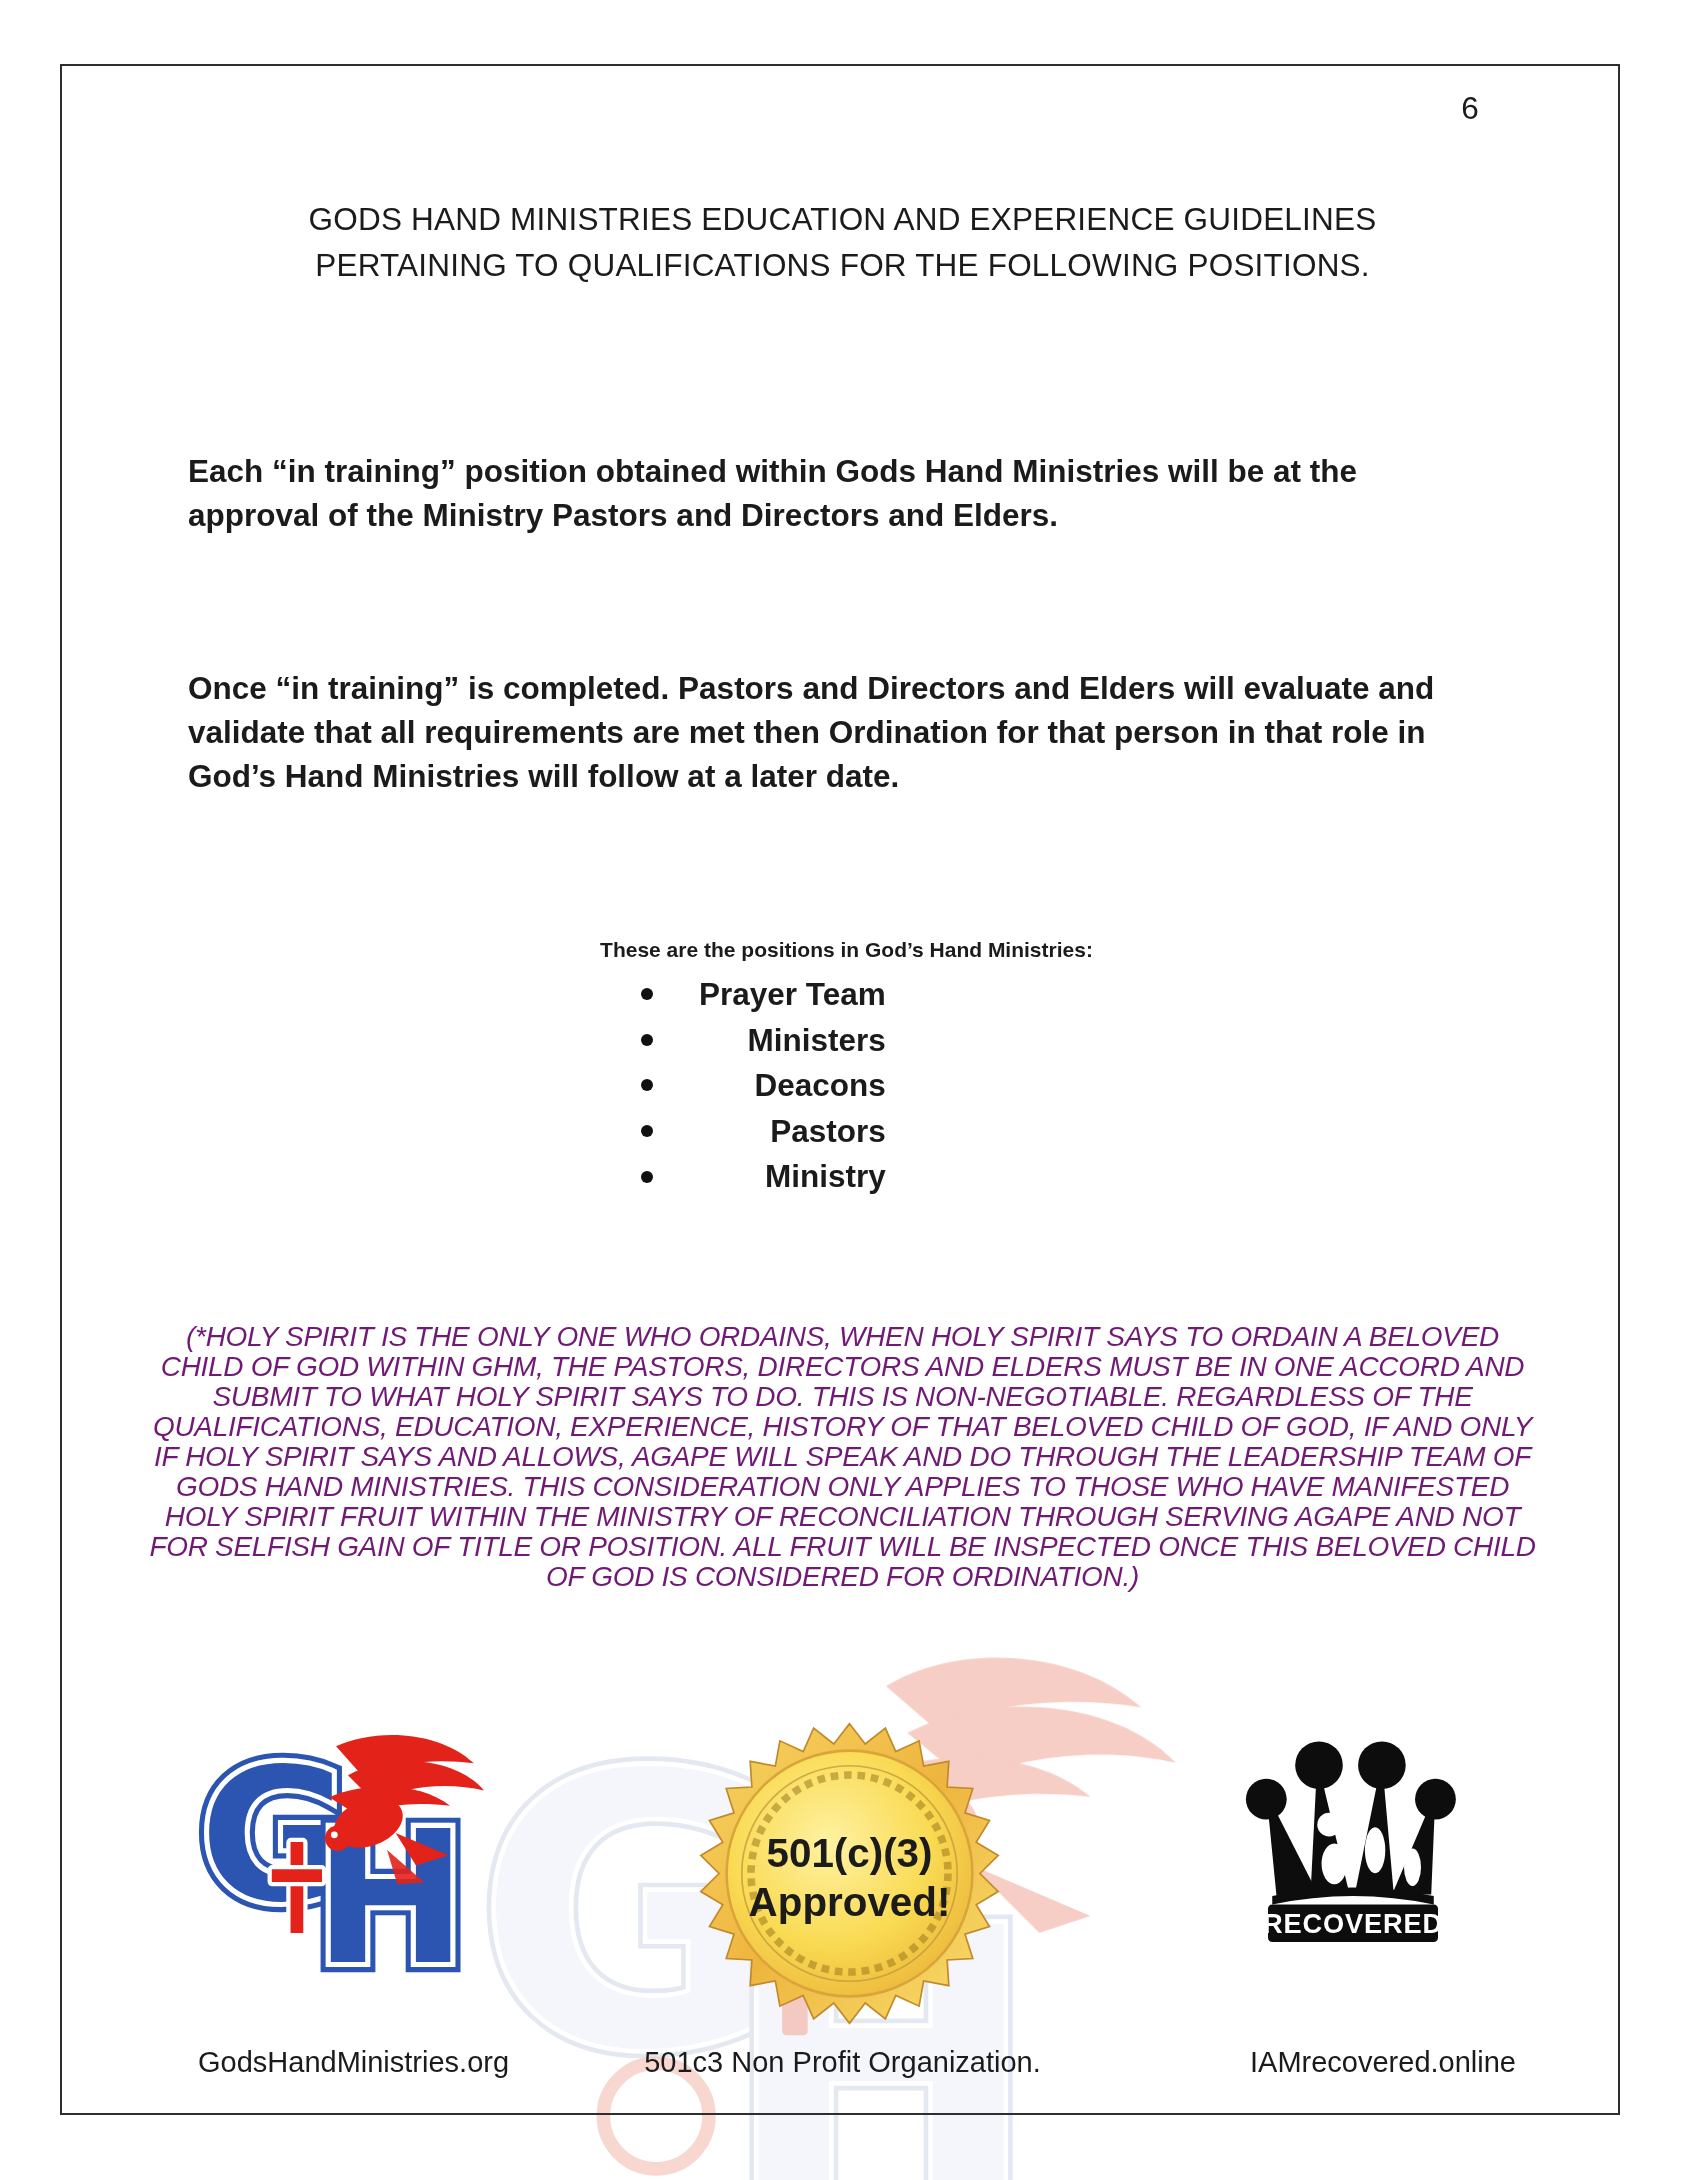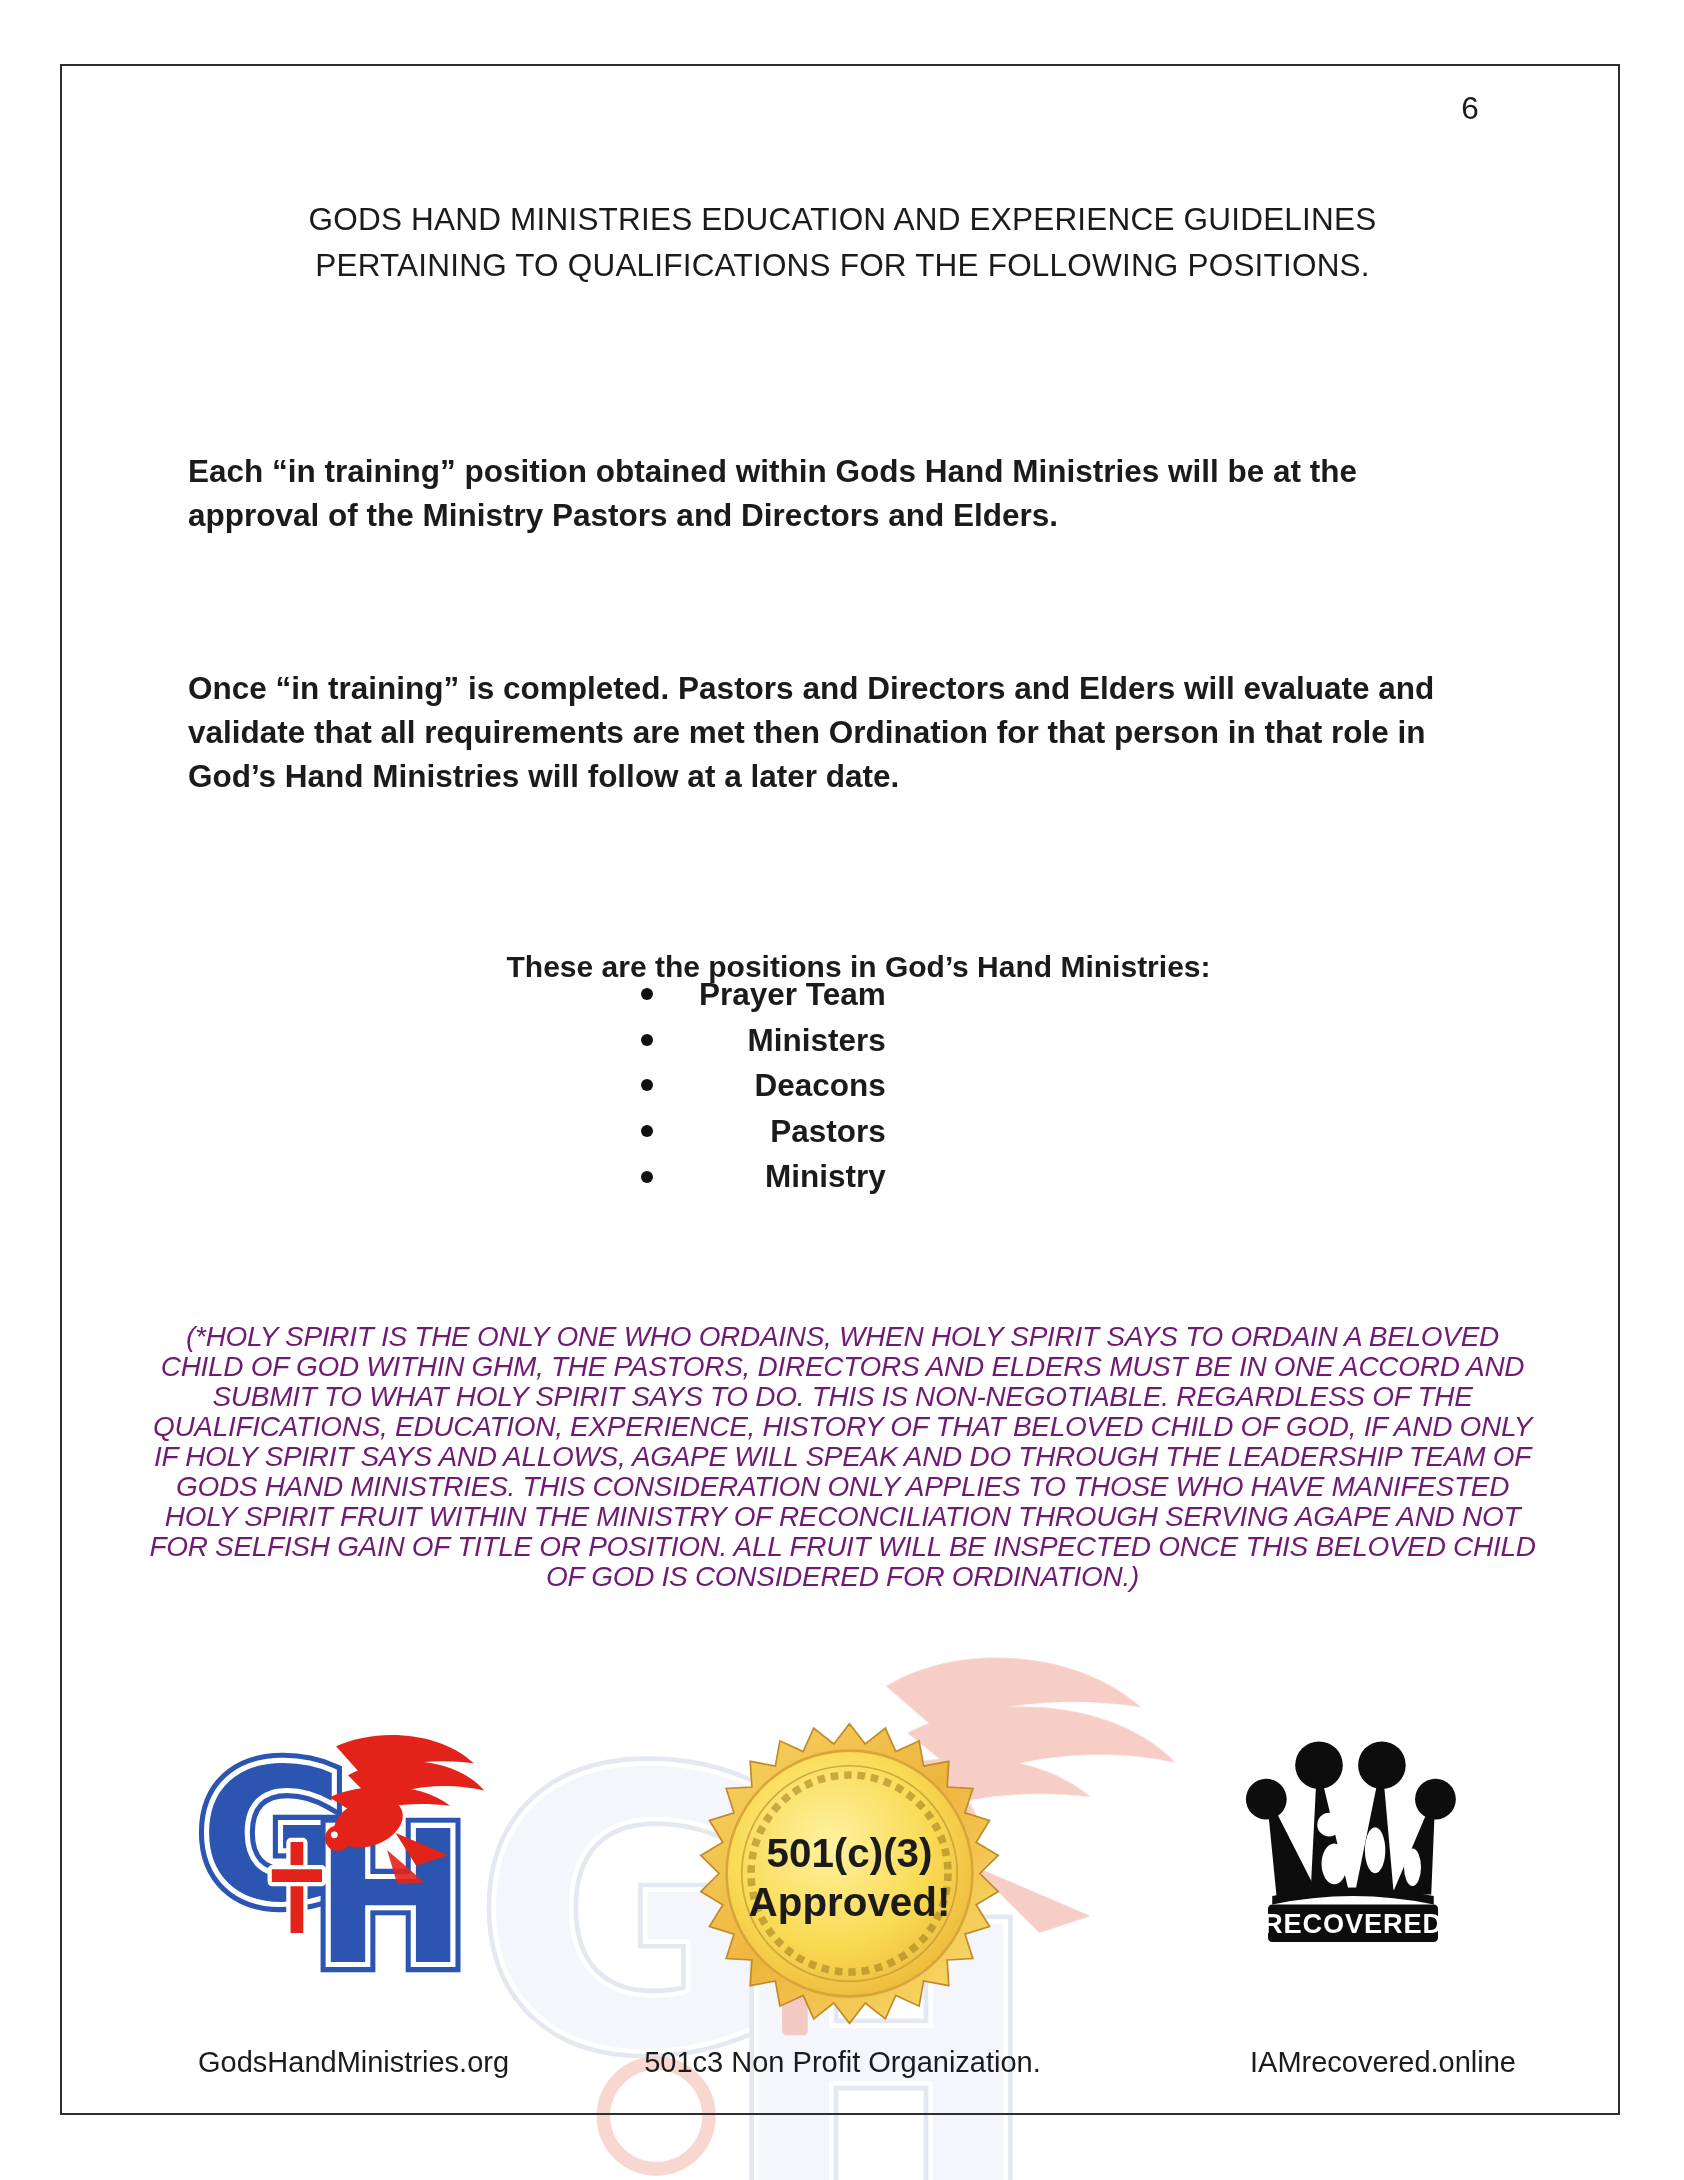--- a/index.html
+++ b/index.html
@@ -22,22 +22,22 @@
     position:absolute;top:196px;left:225px;width:1235px;margin:0;
     text-align:center;font-size:31.5px;font-weight:400;line-height:46px;letter-spacing:0.2px;
   }
   .para{
     position:absolute;left:188px;width:1295px;margin:0;
     font-size:31.5px;font-weight:700;line-height:44px;
   }
   .para-approval{top:449px;}
   .para-ordination{top:666px;}
   .list-title{
-    position:absolute;top:934px;left:225px;width:1235px;margin:16px;text-align:center;
-    font-size:30px;font-weight:700;
+    position:absolute;top:934px;left:225px;width:1235px;margin:4px;text-align:center;
+    font-size:21px;font-weight:700;
   }
   .positions-list{
     position:absolute;top:978px;left:641px;margin:0;padding:0;list-style:none;
   }
   .positions-list li{
     position:relative;padding-left:58px;margin-bottom:13.6px;
     font-size:31.5px;font-weight:700;line-height:32px;text-align:right;
   }
   .bullet-dot{
     position:absolute;left:0;top:10.2px;width:12px;height:12px;border-radius:50%;

